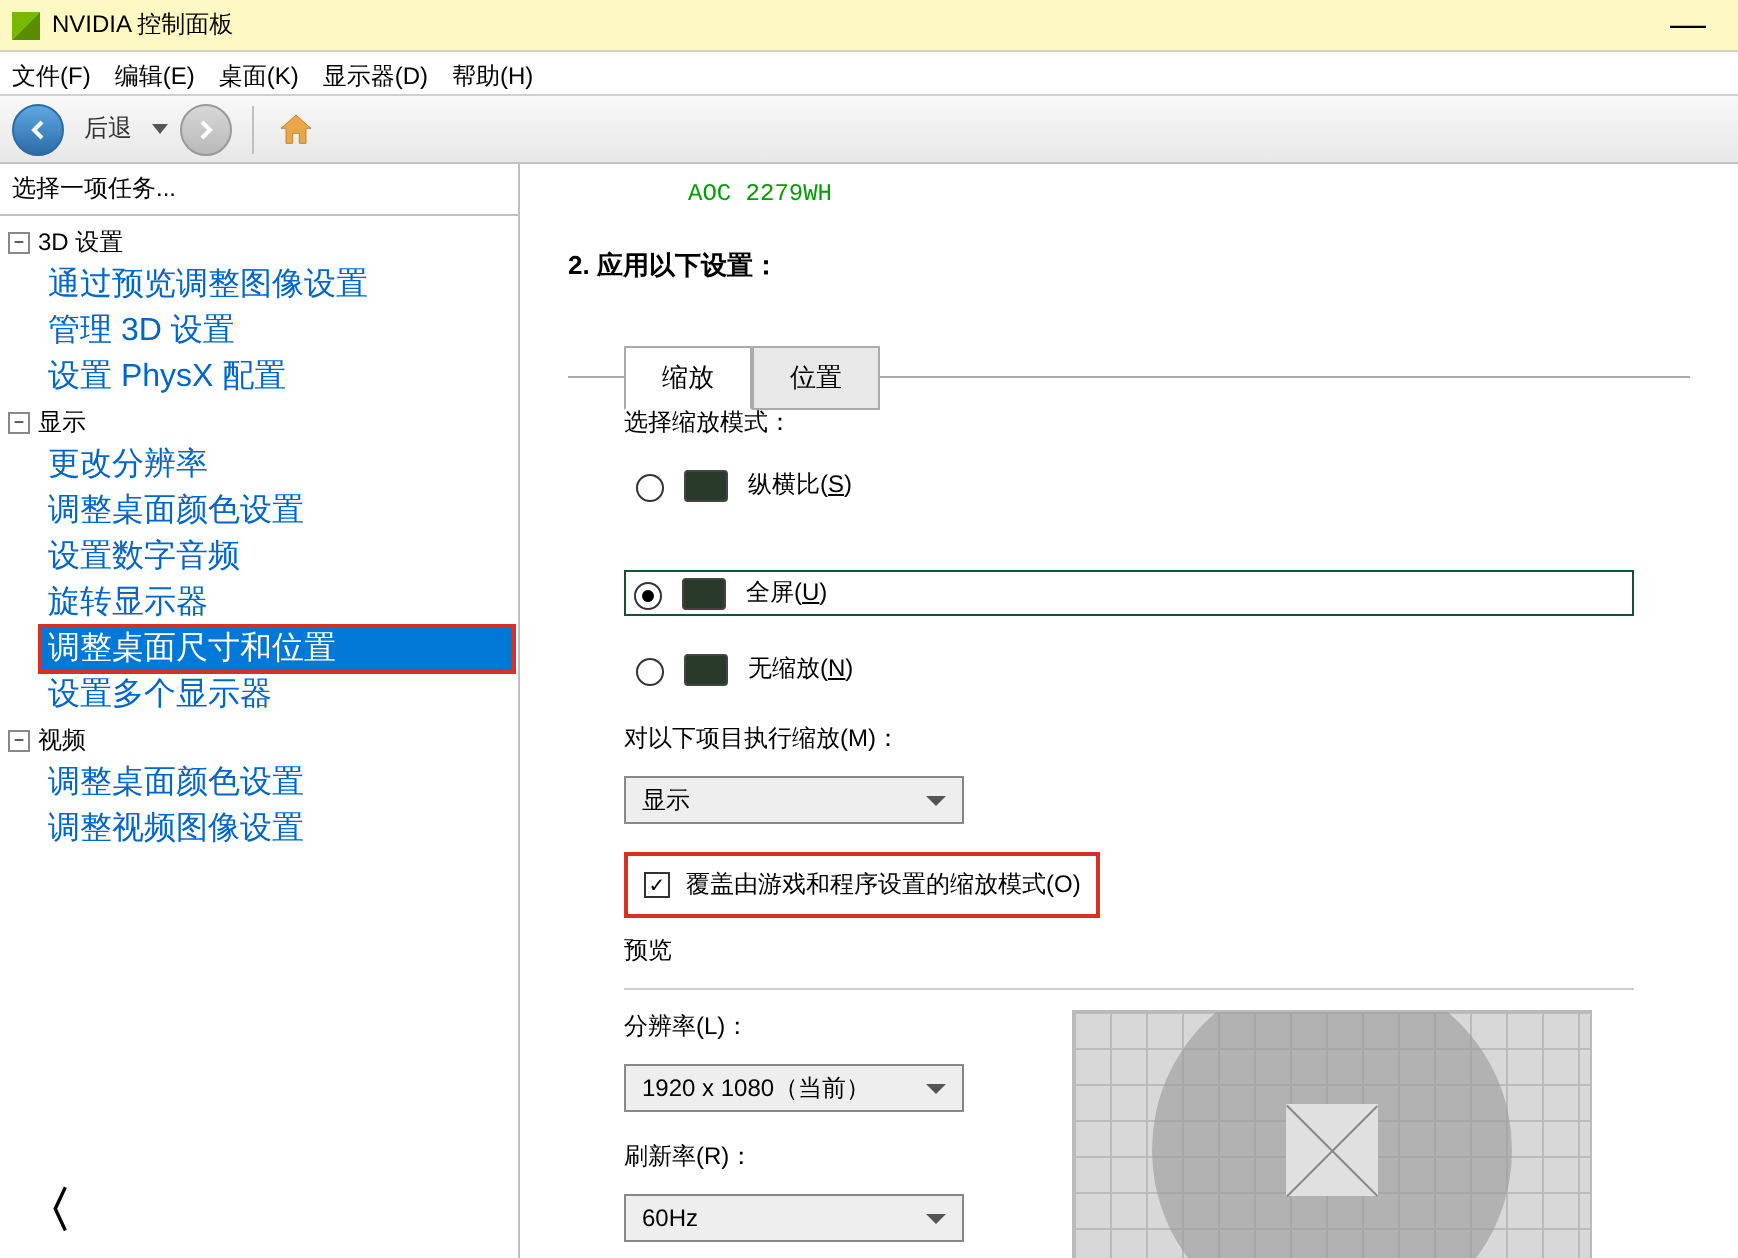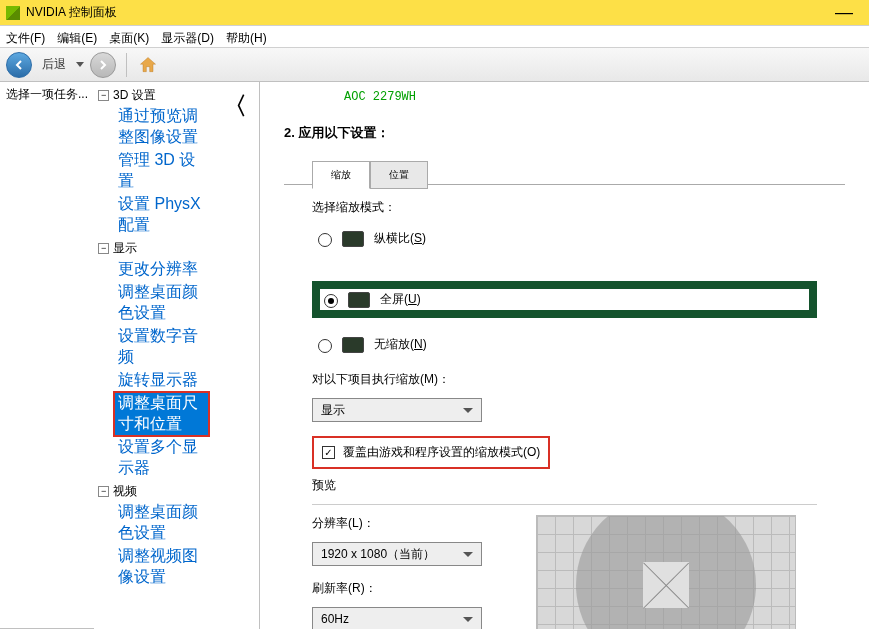--- a/index.html
+++ b/index.html
@@ -1,19 +1,19 @@
 <!DOCTYPE html>
 <html><head>
   <meta charset="utf-8">
   <style>
     * { margin: 0; padding: 0; box-sizing: border-box; font-family: "Microsoft YaHei", SimSun, sans-serif; }
     body { width: 869px; height: 629px; background: #fff; overflow: hidden; font-size: 12px; }
     
     
-    .title-bar { height: 26px; background: #fde047; border-bottom: 1px solid #d0d0d0; display: flex; align-items: center; padding: 0 6px; }
+    .title-bar { height: 26px; background: #fef9c3; border-bottom: 1px solid #d0d0d0; display: flex; align-items: center; padding: 0 6px; }
     .title-bar .logo { width: 14px; height: 14px; background: linear-gradient(135deg, #76b900 50%, #5a8c00 50%); margin-right: 6px; }
     .title-text { font-size: 12px; color: #000; }
     .minimize-btn { margin-left: auto; font-size: 18px; color: #000; padding: 0 10px; cursor: default; }
     
     
     .menu-bar { height: 22px; background: #fff; border-bottom: 1px solid #d0d0d0; display: flex; align-items: flex-end; padding: 0 0; }
     .menu-item { padding: 0 6px; font-size: 12px; cursor: default; }
     
     
     .toolbar { height: 34px; background: linear-gradient(#f8f8f8, #e8e8e8); border-bottom: 1px solid #c0c0c0; display: flex; align-items: center; padding: 0 6px; gap: 6px; }
@@ -22,49 +22,49 @@
     .back-label { font-size: 12px; color: #333; margin: 0 4px; }
     .dropdown-arrow { width: 0; height: 0; border-left: 4px solid transparent; border-right: 4px solid transparent; border-top: 5px solid #555; }
     .sep { width: 1px; height: 24px; background: #c0c0c0; margin: 0 4px; }
     .home-icon { width: 22px; height: 22px; display: flex; align-items: center; justify-content: center; font-size: 16px; }
     .home-icon svg { width: 20px; height: 20px; }
     
     
     .main { display: flex; height: calc(629px - 26px - 22px - 34px); }
     
     
-    .sidebar { width: 260px; border-right: 1px solid #c0c0c0; display: flex; flex-direction: row; }
+    .sidebar { width: 260px; border-right: 1px solid #c0c0c0; display: flex; flex-direction: column; }
     .sidebar-header { padding: 4px 6px; font-size: 12px; border-bottom: 1px solid #c0c0c0; background: #fff; }
     .tree { flex: 1; padding: 4px 2px; overflow: auto; font-family: SimSun, sans-serif; }
     .tree-group { margin-bottom: 2px; }
     .tree-group-label { display: flex; align-items: center; padding: 1px 2px; font-size: 12px; }
     .tree-toggle { width: 11px; height: 11px; border: 1px solid #888; display: inline-flex; align-items: center; justify-content: center; font-size: 9px; line-height: 1; margin-right: 4px; background: #fff; }
     .tree-children { padding-left: 18px; }
     .tree-item { padding: 1px 4px; font-size: 16px; color: #0066cc; cursor: default; display: flex; align-items: center; }
     .tree-item.selected { background: #0078d7; color: #ffffff; }
     .tree-item.red-box { outline: 2px solid #d93025; outline-offset: -1px; }
     .back-chevron { font-size: 24px; font-weight: bold; margin: 8px 12px; cursor: default; }
     
     
     .content { flex: 1; padding: 8px 24px; overflow: auto; position: relative; }
     .monitor-label { color: #00a000; font-family: "Courier New", monospace; font-size: 12px; margin-left: 60px; margin-bottom: 20px; }
     .section-heading { font-size: 13px; font-weight: bold; margin-bottom: 14px; font-family: SimSun, sans-serif; }
     
     
     .tabs { display: flex; margin-left: 28px; }
-    .tab { padding: 6px 18px; border: 1px solid #aaa; background: #f0f0f0; font-size: 10px; cursor: default; position: relative; top: 5px; }
+    .tab { padding: 6px 18px; border: 1px solid #aaa; background: #f0f0f0; font-size: 13px; cursor: default; position: relative; top: 17px; }
     .tab.active { background: #fff; border-bottom: 1px solid #fff; }
     .tab:not(.active) { background: #e8e8e8; }
     .tab-panel { border-top: 1px solid #aaa; padding: 14px 28px 0; margin-left: 0; }
     
     .form-label { font-size: 12px; margin-bottom: 10px; }
     
     
     .radio-row { display: flex; align-items: flex-end; gap: 10px; margin-bottom: 14px; padding: 2px 4px; border: 2px solid transparent; }
-    .radio-row.red-box { border: 8px solid #14532d; margin-top: 30px; }
+    .radio-row.red-box { border: 1px solid #14532d; margin-top: 30px; }
     .radio-circle { width: 14px; height: 14px; border: 1px solid #333; border-radius: 50%; display: inline-flex; align-items: center; justify-content: center; background: #fff; }
     .radio-circle.checked::after { content: ""; width: 6px; height: 6px; background: #000; border-radius: 50%; display: block; }
     .monitor-icon { width: 22px; height: 16px; background: #2a3a2a; border: 1px solid #444; border-radius: 2px; position: relative; }
     .radio-label { font-size: 12px; }
     .underline { text-decoration: underline; }
     
     
     .select-box { width: 170px; height: 24px; border: 1px solid #888; background: #eee; display: flex; align-items: center; padding: 0 8px; font-size: 12px; position: relative; margin-bottom: 14px; }
     .select-box::after { content: ""; position: absolute; right: 8px; width: 0; height: 0; border-left: 5px solid transparent; border-right: 5px solid transparent; border-top: 5px solid #555; }
     

